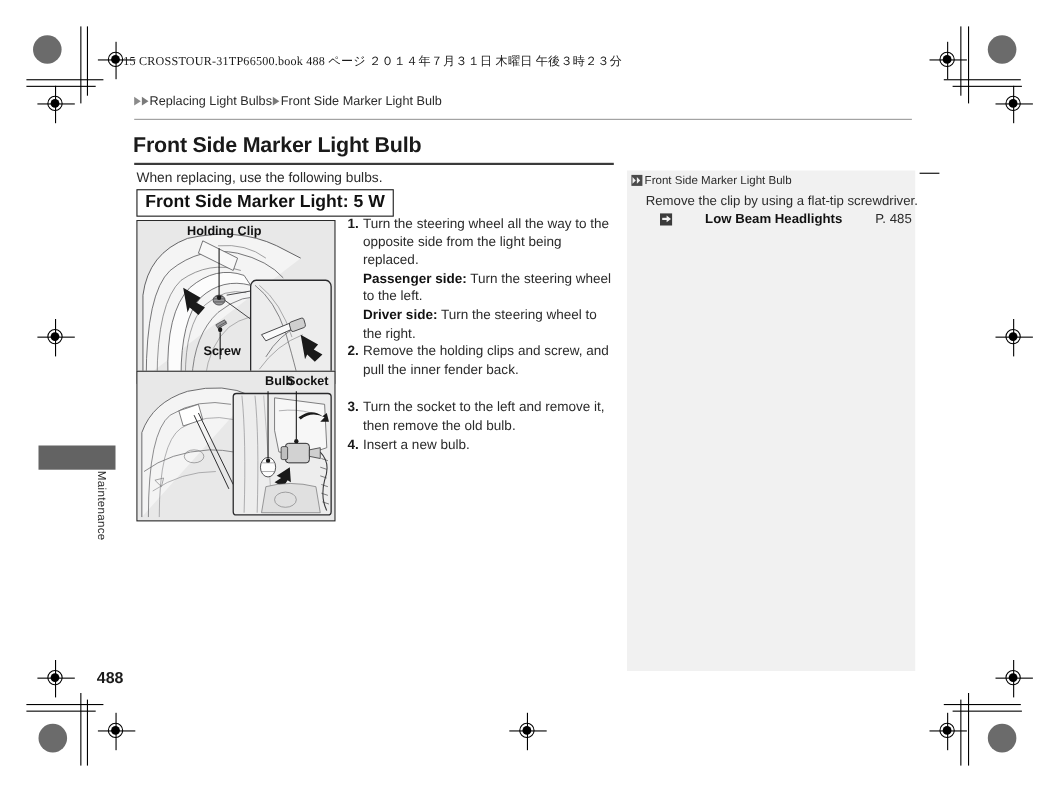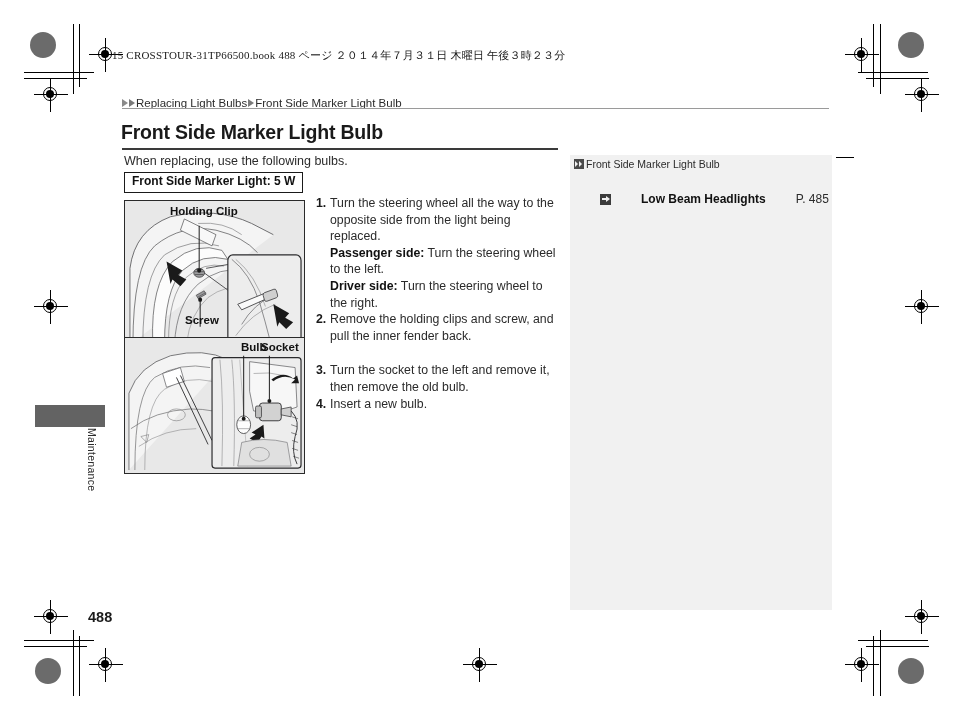--- a/index.html
+++ b/index.html
@@ -78,21 +78,21 @@
     font-size: 11px;
     letter-spacing: 0.2px;
     color: #1a1a1a;
     white-space: nowrap;
   }
 
   
   .breadcrumb {
     position: absolute;
     left: 122px;
-    top: 97px;
+    top: 86px;
     font-size: 11.5px;
     color: #2b2b2b;
     white-space: nowrap;
     display: flex;
     align-items: center;
   }
   .tri {
     display: inline-block;
     width: 0; height: 0;
     border-left: 6px solid #8a8a8a;
@@ -140,21 +140,21 @@
     color: #2b2b2b;
   }
 
   
   .spec-box {
     position: absolute;
     left: 124px;
     top: 172px;
     padding: 2px 7px 3px 7px;
     border: 1.2px solid #1a1a1a;
-    font-size: 12px;
+    font-size: 16px;
     font-weight: bold;
     color: #111;
     background: #fff;
     line-height: 1.15;
   }
 
   
   .illus {
     position: absolute;
     border: 1.5px solid #2a2a2a;
@@ -571,20 +571,21 @@
       <div class="step-body">Insert a new bulb.</div>
     </div>
 
   </div>
 
   <div id="info-panel">
     <div class="panel-head">
       <span class="chev-icon"></span>
       <span>Front Side Marker Light Bulb</span>
     </div>
+    <div class="panel-line">Remove the clip by using a flat-tip screwdriver.</div>
     <div class="panel-ref">
       <span class="arrow-box"></span>
       <span class="ref-bold">Low Beam Headlights</span>
       <span class="ref-pg">P. 485</span>
     </div>
   </div>
 
   <div id="side-tab"></div>
   <div id="side-label">Maintenance</div>
 

